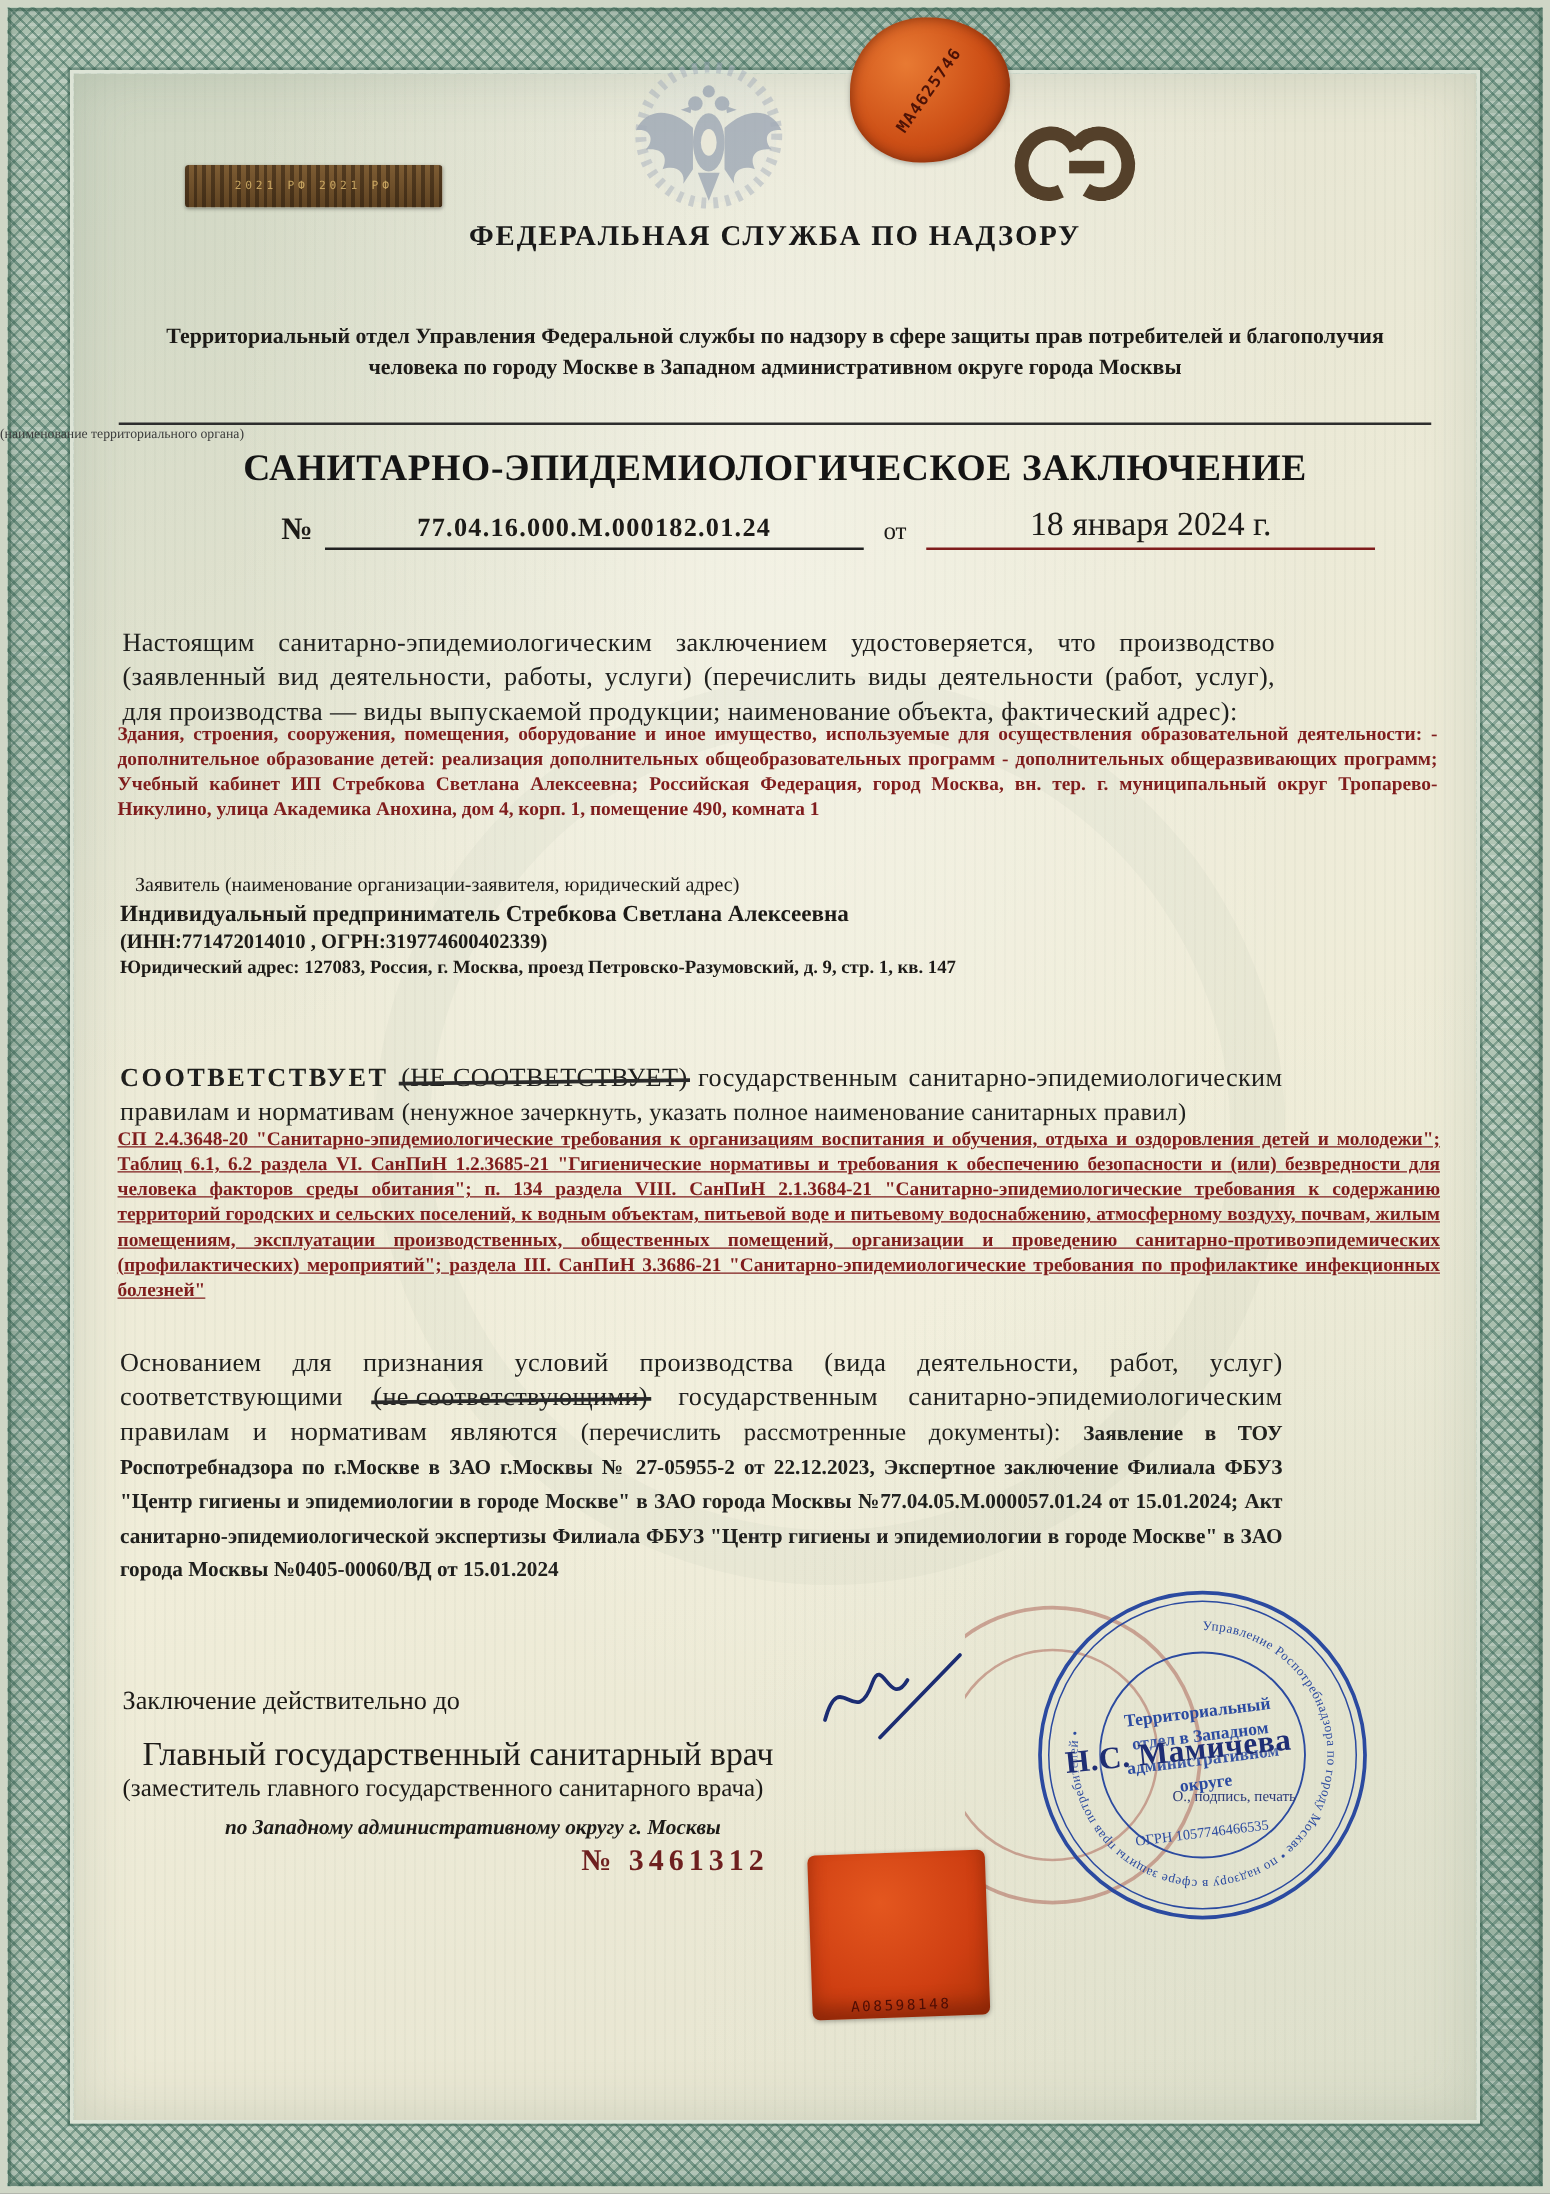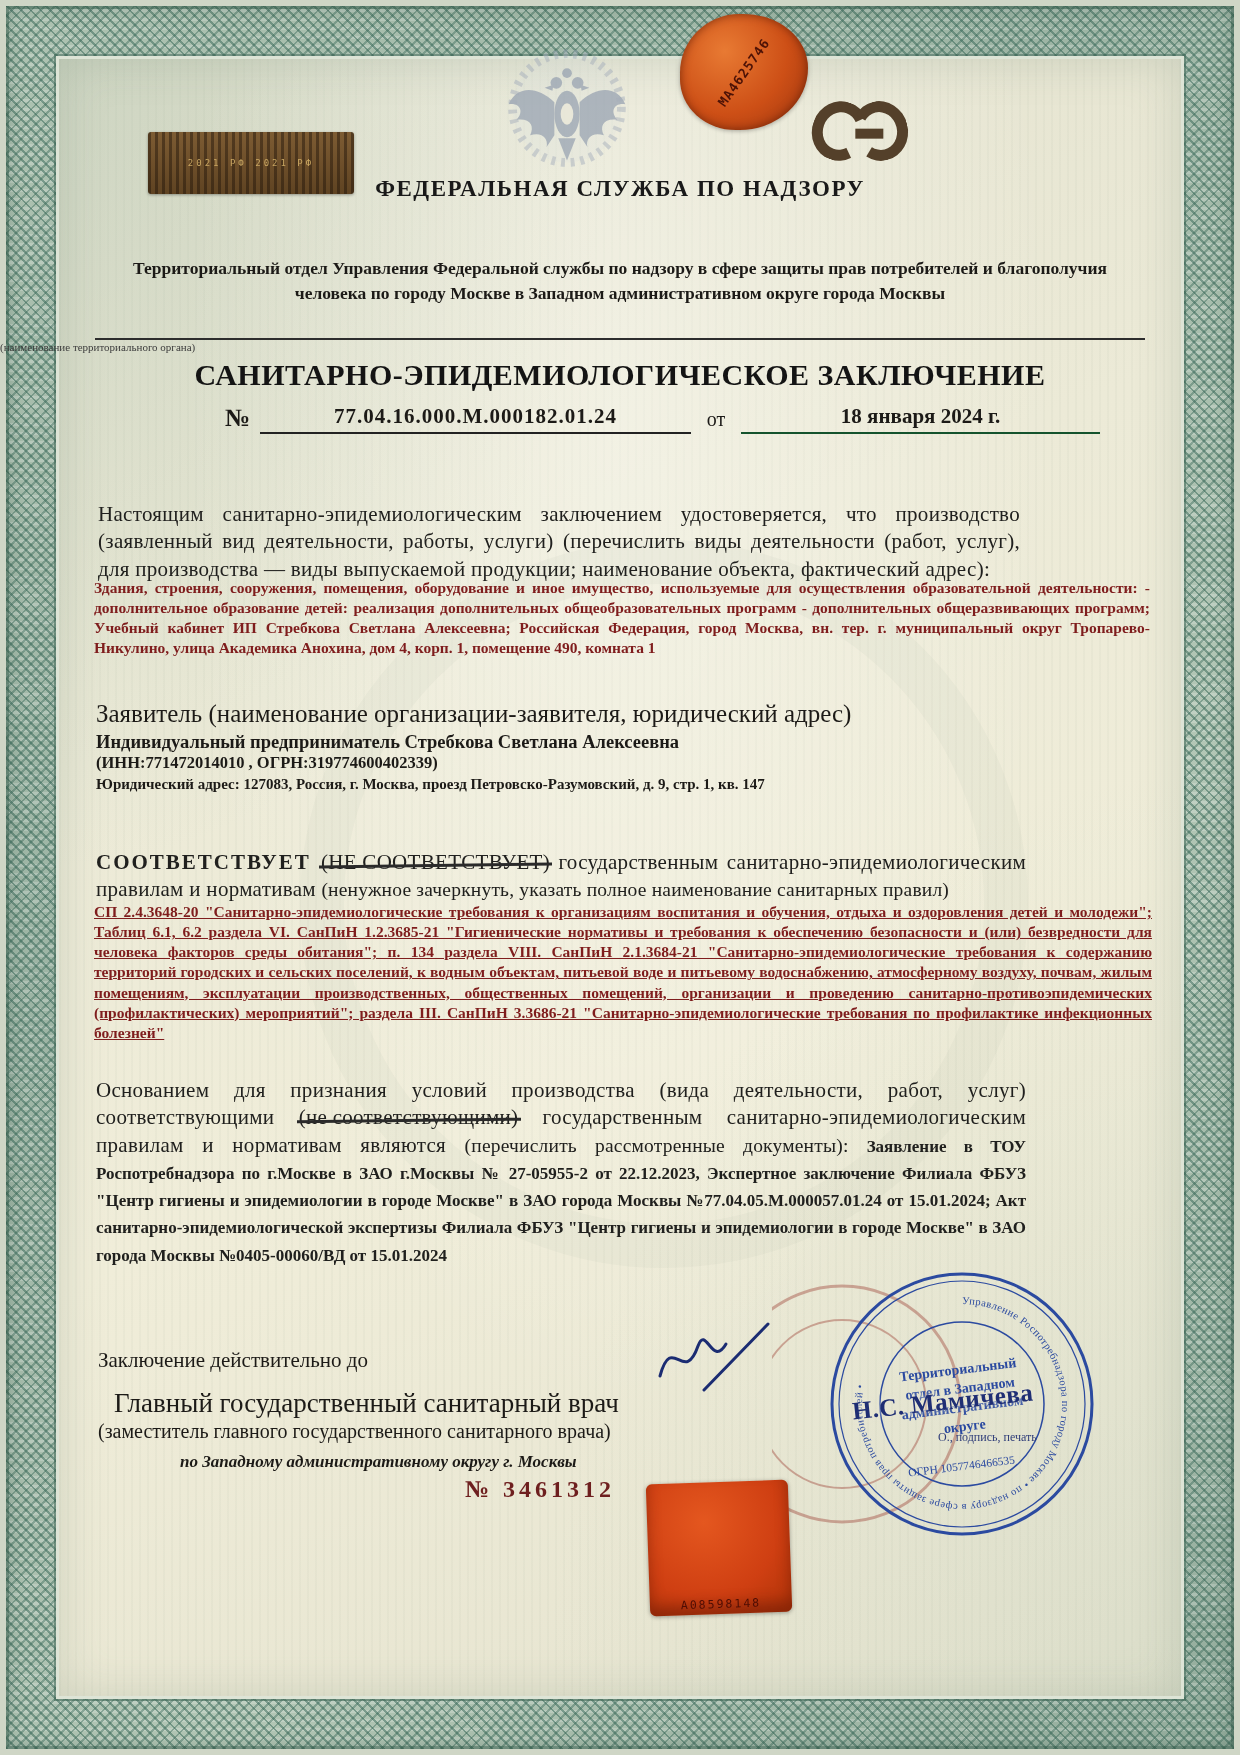--- a/index.html
+++ b/index.html
@@ -20,21 +20,21 @@
       radial-gradient(ellipse at 0% 0%, rgba(150,180,160,.28), transparent 35%),
       radial-gradient(ellipse at 100% 100%, rgba(180,200,180,.20), transparent 40%),
       repeating-linear-gradient(90deg, rgba(125,145,125,.05) 0 2px, transparent 2px 8px),
       linear-gradient(160deg,#e2e1ce 0%,#ecead7 35%,#f0edd9 60%,#e5e3cf 100%);
     box-shadow: inset 0 0 46px rgba(95,125,105,.22);}
   .watermark{position:absolute;left:300px;top:540px;width:640px;height:640px;border-radius:50%;
     border:44px solid rgba(140,160,140,.06);pointer-events:none;}
   .content{position:absolute;inset:0;}
 
   
-  .plate{position:absolute;left:148px;top:132px;width:206px;height:62px;border-radius:3px;
+  .plate{position:absolute;left:148px;top:132px;width:206px;height:34px;border-radius:3px;
     background:
       repeating-linear-gradient(90deg, rgba(30,18,8,.45) 0 3px, transparent 3px 7px),
       linear-gradient(180deg,#7d5c33,#5f4322);
     box-shadow:0 1px 3px rgba(0,0,0,.35);display:flex;align-items:center;justify-content:center;}
   .plate span{font-size:9px;color:#d9b56b;letter-spacing:3px;opacity:.85;font-family:"DejaVu Sans Mono",monospace;}
   .emblem{position:absolute;left:458px;top:44px;width:218px;height:136px;opacity:.75;}
   .hologram{position:absolute;left:680px;top:14px;width:128px;height:116px;
     border-radius:48% 52% 55% 45% / 52% 48% 55% 45%;
     background:radial-gradient(circle at 35% 32%, #e87a33, #cd4f16 55%, #a63a10 90%);
     box-shadow:inset 0 0 10px rgba(70,18,4,.6), 0 1px 4px rgba(0,0,0,.3);
@@ -52,29 +52,29 @@
   .hdr2{position:absolute;top:212px;left:0;right:0;text-align:center;font-size:21px;font-weight:bold;letter-spacing:.6px;}
   .terr{position:absolute;top:256px;left:98px;right:98px;text-align:center;font-size:17.5px;font-weight:bold;line-height:1.4;}
   .terr-line{position:absolute;top:338px;left:95px;right:95px;border-top:2px solid #2d2d2d;}
   .terr-cap{position:absolute;top:341px;left:0;right:0;text-align:left;font-size:11px;color:#3c3c3c;}
 
   .doc-title{position:absolute;top:358px;left:0;right:0;text-align:center;font-size:30px;font-weight:bold;letter-spacing:.5px;color:#141414;}
   .num-row{position:absolute;top:404px;left:225px;right:140px;display:flex;align-items:flex-end;}
   .num-sign{font-size:25px;font-weight:bold;margin-right:10px;padding-bottom:2px;}
   .num-line{flex:1.2;border-bottom:2px solid #222;text-align:center;font-size:21px;font-weight:bold;letter-spacing:1px;padding-bottom:3px;margin-right:16px;}
   .ot-label{font-size:20px;margin-right:16px;padding-bottom:3px;}
-  .date-line{flex:1;border-bottom:2px solid #14532d;text-align:center;font-size:21px;font-weight:bold;padding-bottom:3px;}
+  .date-line{flex:1;border-bottom:2px solid #7f1d1d;text-align:center;font-size:27px;font-weight:normal;padding-bottom:3px;}
 
   
   .big{font-size:21px;line-height:1.3;text-align:justify;letter-spacing:.3px;color:#20201e;margin-top:33px;}
   .small-bold{font-size:15.5px;font-weight:bold;line-height:1.3;text-align:justify;color:#7f1d1d;}
   .sec-intro{position:absolute;top:468px;left:98px;width:922px;}
   .sec-object{position:absolute;top:578px;left:94px;width:1056px;}
   .sec-applicant{position:absolute;top:700px;left:96px;width:1010px;}
-  .appl-label{font-size:25px;margin-bottom:4px;}
+  .appl-label{font-size:16px;margin-bottom:4px;margin-left:12px;}
   .appl-name{font-size:18.5px;font-weight:bold;}
   .appl-ids{font-size:16.5px;font-weight:bold;}
   .appl-addr{font-size:15px;font-weight:bold;margin-top:3px;}
   .sec-compliance{position:absolute;top:816px;left:96px;width:930px;}
   .sec-rules{position:absolute;top:902px;left:94px;width:1058px;text-decoration:underline;}
   .sec-basis{position:absolute;top:1044px;left:96px;width:930px;}
   .lead-strong{font-weight:bold;letter-spacing:2px;}
   .struck{position:relative;display:inline-block;}
   .struck::after{content:"";position:absolute;left:-2px;right:-2px;top:54%;height:3px;background:#2a2a2a;transform:rotate(-.7deg);}
   .note-sm{font-size:19.5px;letter-spacing:.2px;}

